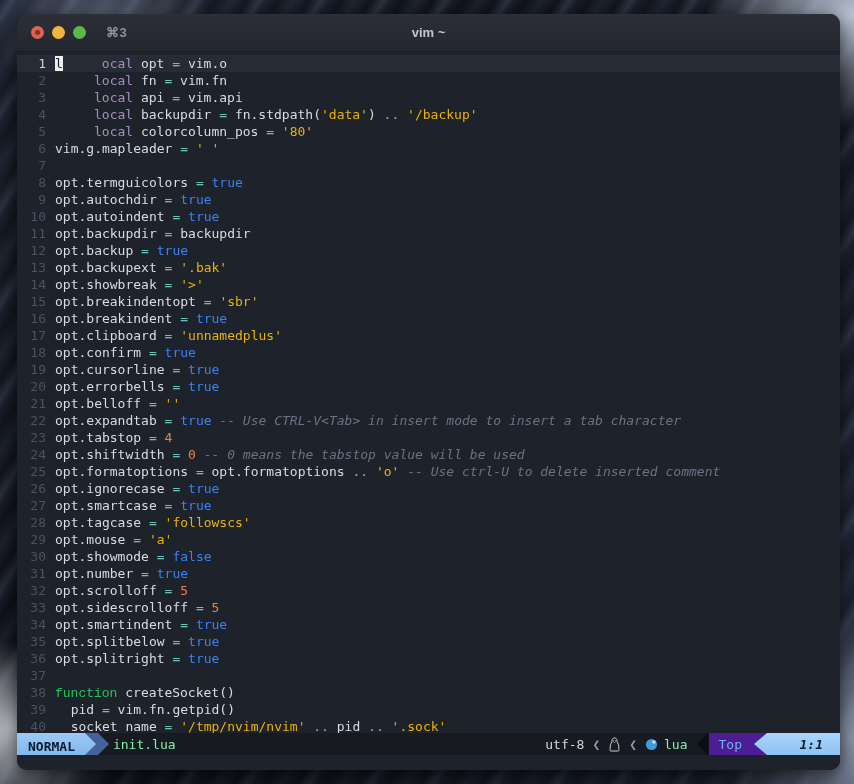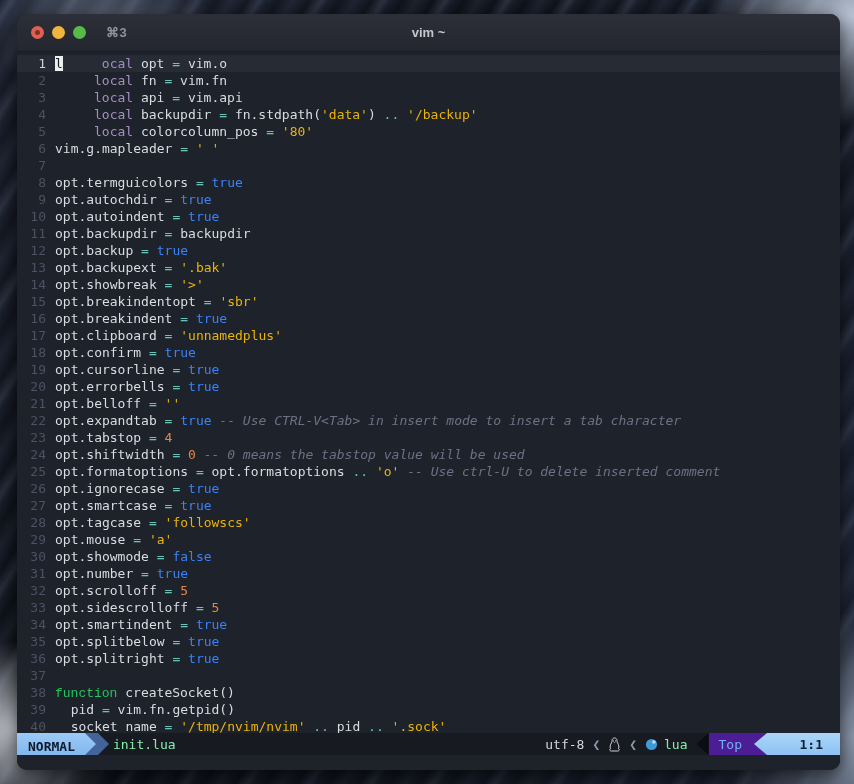--- a/index.html
+++ b/index.html
@@ -84,21 +84,21 @@
   .sep{color:#8f99ad;font-size:13px;padding:0 8px;}
   .ft-label{color:#86efac;margin-left:6px;}
   .icon-wrap{display:inline-flex;align-items:center;}
   .sep-dark{flex:none;width:12px;height:100%;background:#0b0d12;margin-left:9px;
     clip-path:polygon(100% 0,0 50%,100% 100%);}
   .seg-top{flex:none;display:flex;align-items:center;height:100%;background:#4c1d95;
     color:#70b1f4;padding:0 26px 0 10px;}
   .seg-pos{flex:none;display:flex;align-items:center;justify-content:flex-end;height:100%;
     background:linear-gradient(#abd5f9,#8ec2f3);color:#0f2137;font-weight:700;
     padding:0 17px 0 26px;margin-left:-14px;box-sizing:border-box;min-width:86px;
-    clip-path:polygon(13px 0,100% 0,100% 100%,13px 100%,0 50%);}
+    clip-path:polygon(13px 0,100% 0,100% 100%,13px 100%,0 50%);font-style:italic;}
   .bottom-pad{height:15px;flex:none;background:#1e222a;}
 </style>
 </head>
 <body>
 
 <div class="wallpaper"></div>
 
 <div class="window">
 
   <div class="titlebar">

